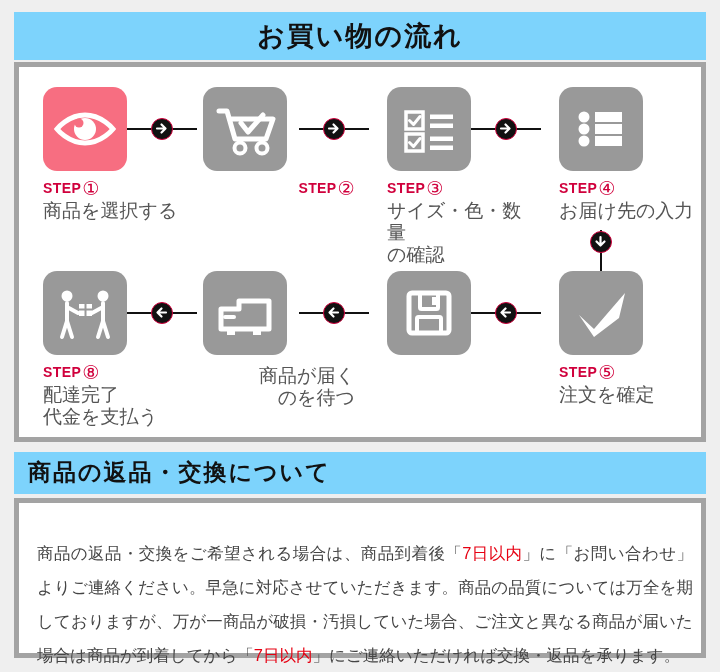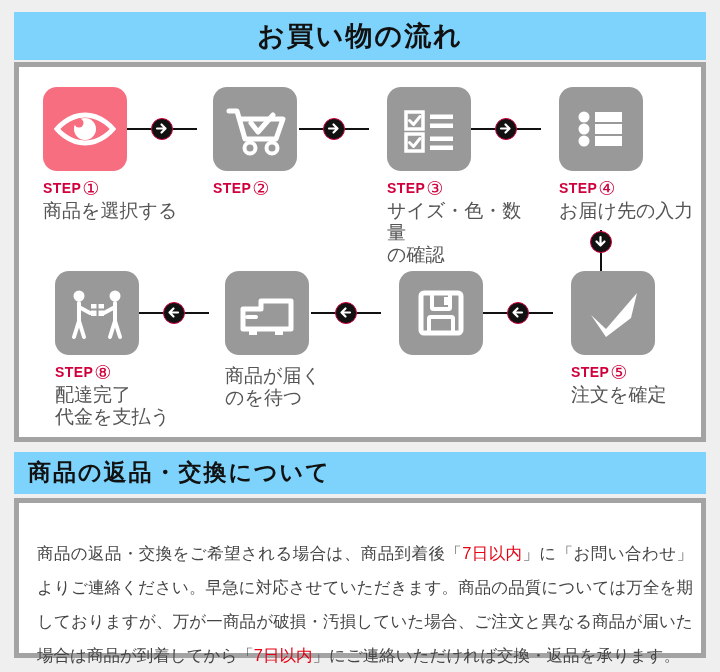--- a/index.html
+++ b/index.html
@@ -60,30 +60,30 @@
   #returns-panel { top: 498px; height: 160px; padding-left: 25px; }
 
   
   .flow-row {
     position: absolute;
     left: 0;
     width: 690px;
     height: 176px;
   }
   #row-top { top: 8px; }
-  #row-bottom { top: 192px; margin-left: 12px; }
+  #row-bottom { top: 192px; }
 
   .step {
     position: absolute;
     top: 0;
     width: 172px;
     height: 176px;
   }
   .step.c0 { left: 6px; }
-  .step.c1 { left: 176px; }
+  .step.c1 { left: 166px; text-align: right; }
   .step.c2 { left: 350px; }
   .step.c3 { left: 522px; }
 
   .tile {
     position: absolute;
     top: 12px;
     left: 18px;
     width: 84px;
     height: 84px;
     border-radius: 14px;

